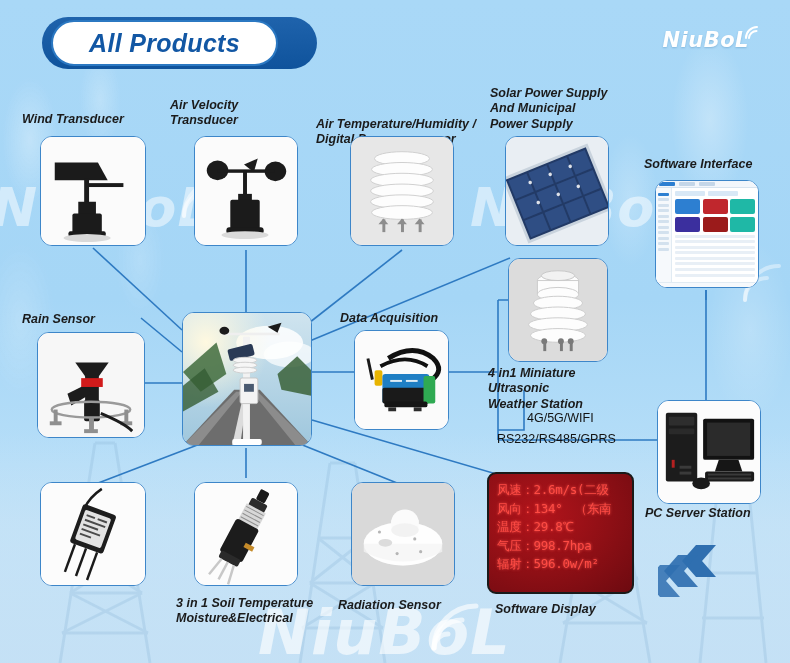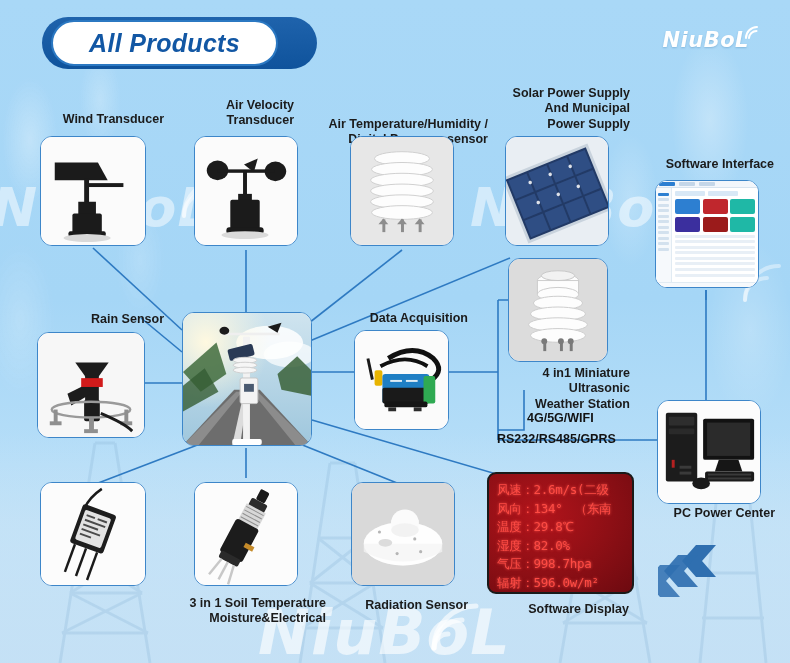--- a/index.html
+++ b/index.html
@@ -103,23 +103,24 @@
     border: 1.6px solid #3d86c9;
     border-radius: 12px;
     overflow: hidden;
   }
 
   .label {
     position: absolute;
     font-size: 12.5px;
     font-weight: 600;
     color: #1b1b1b;
-    text-align: right;
+    text-align: left;
     line-height: 1.22;
     white-space: pre-line;
+    font-style: italic;
   }
 
   
   .led-board {
     position: absolute; left: 487px; top: 472px; width: 147px; height: 122px;
     background: radial-gradient(ellipse at 35% 35%, #b2141b 0%, #8d0f15 55%, #6d0a10 100%);
     border: 2px solid #1a1a1a;
     border-radius: 9px;
     padding: 7px 0 0 8px;
     overflow: hidden;
@@ -150,21 +151,21 @@
   .swui-tile { height: 15px; border-radius: 2px; }
   .swui-table { margin-top:3px; }
   .swui-table i { display:block; height:3px; margin-bottom:2.6px; background:#e8eff6; border-radius:1px;}
   .swui-foot { height:6px; background:#f6f9fc; border-top:1px solid #e1ebf3;}
 
   
   .ph { position:absolute; inset:0; }
 
   .net-label {
     position: absolute;
-    font-size: 12.5px; font-weight: 700; color: #121212;
+    font-size: 12.5px; font-weight: 400; color: #121212;
     white-space: nowrap;
   }
 
   
   .chevs { position:absolute; left: 658px; top: 543px; }
 </style>
 </head>
 <body>
 
 <div id="stage">
@@ -535,21 +536,21 @@
       <rect x="50" y="22" width="44" height="34" fill="#2b2b2b"></rect>
       <path d="M62 60 L82 60 L86 72 L58 72 Z" fill="#161616"></path>
       <rect x="48" y="72" width="50" height="10" rx="2" fill="#1a1a1a"></rect>
       <g fill="#3a3a3a">
         <rect x="51" y="74" width="44" height="2"></rect>
           <rect x="51" y="78" width="44" height="2"></rect>
       </g>
       <ellipse cx="44" cy="84" rx="9" ry="6" fill="#1a1a1a"></ellipse>
     </svg>
   </div>
-  <div class="label" style="left:645px; top:506px; width:130px;">PC Power Center</div>
+  <div class="label" style="left:645px; top:506px; width:130px;">PC Server Station</div>
 
   <div class="card" style="left:40px; top:482px; width:106px; height:104px;">
     <svg class="ph" viewBox="0 0 106 104">
       <rect width="106" height="104" fill="#fcfcfc"></rect>
       <path d="M62 6 Q50 14 44 26" stroke="#1a1a1a" stroke-width="2.5" fill="none"></path>
       <g transform="rotate(20 53 50)">
         <rect x="34" y="26" width="36" height="42" rx="3" fill="#1d1d1d"></rect>
         <rect x="38" y="31" width="28" height="32" rx="2" fill="#e2e2e2"></rect>
         <g fill="#4a4a4a">
           <rect x="41" y="35" width="9" height="2"></rect>
@@ -610,21 +611,20 @@
       <circle cx="46" cy="72" r="1.6" fill="#b5b5b5"></circle>
       <circle cx="70" cy="70" r="1.6" fill="#b5b5b5"></circle>
     </svg>
   </div>
   <div class="label" style="left:338px; top:598px; width:130px;">Radiation Sensor</div>
 
   <div class="led-board">
     <div class="led-line">风速：2.6m/s(二级</div>
     <div class="led-line">风向：134°　（东南</div>
     <div class="led-line">温度：29.8℃</div>
-    <div class="led-line">湿度：82.0%</div>
     <div class="led-line">气压：998.7hpa</div>
     <div class="led-line">辐射：596.0w/m²</div>
   </div>
   <div class="label" style="left:495px; top:602px; width:134px;">Software Display</div>
 
   <svg class="chevs" width="110" height="60" viewBox="0 0 110 60">
     <g fill="#2f6fb0">
       <path d="M38 2 L58 2 L44 18 L58 34 L38 34 L24 18 Z"></path>
       <path d="M20 12 L40 12 L26 28 L40 44 L20 44 L6 28 Z" opacity=".92"></path>
       <path d="M2 22 L22 22 L8 38 L22 54 L2 54 L-12 38 Z" opacity=".85"></path>

